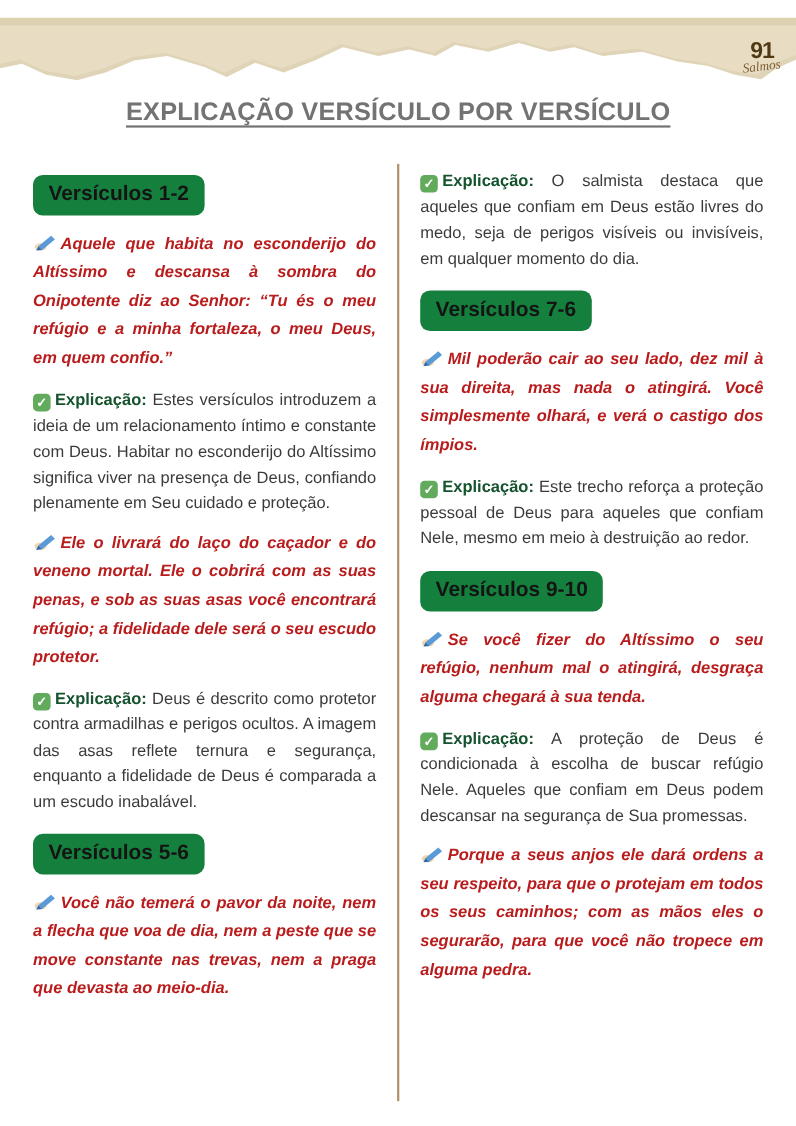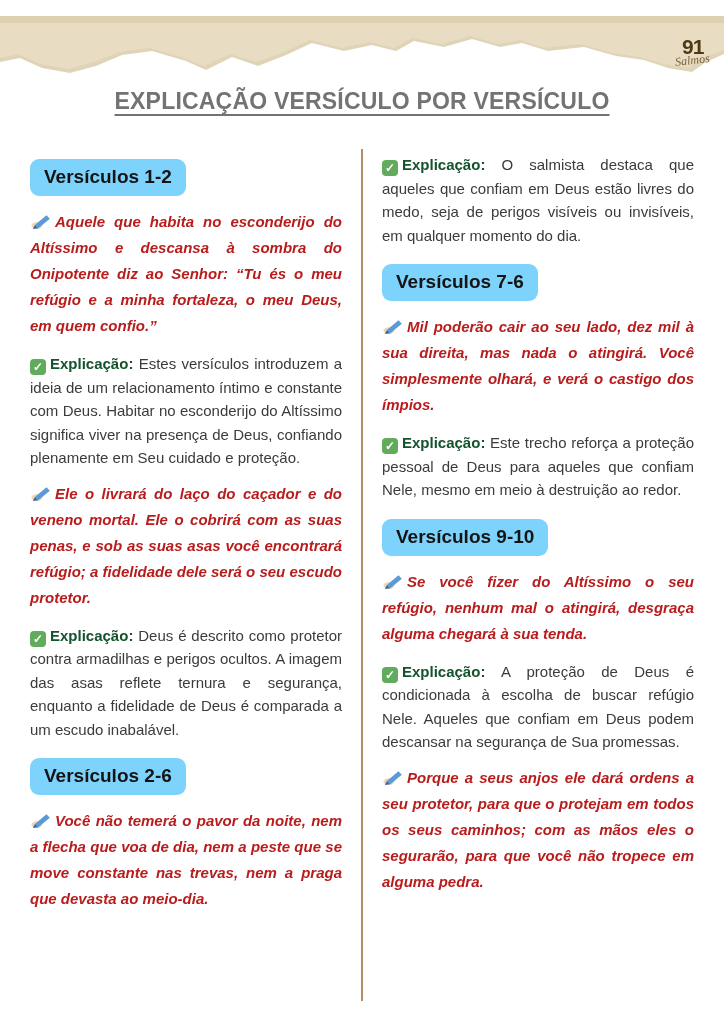--- a/index.html
+++ b/index.html
@@ -71,21 +71,21 @@
   .col { flex: 1 1 0; min-width: 0; padding-top: 4px; }
   .divider {
     width: 2px;
     background: #b29067;
     margin: 0 19px;
   }
 
   
   .badge {
     display: inline-block;
-    background: #7dd3fc;
+    background: #15803d;
     border-radius: 9px;
     padding: 7px 14px 8px;
     font-size: 19px;
     font-weight: 800;
     color: #141414;
     margin: 6px 0 13px;
   }
 
   
   .verse {
@@ -173,21 +173,21 @@
 
       <p class="verse"><span class="pen-icon"><svg viewBox="0 0 32 22" width="22" height="15">
               <ellipse cx="10" cy="17" rx="8" ry="5" fill="#f2d6b3"></ellipse>
               <path d="M7 16 L24 2 L29 7 L12 21 Z" fill="#5a9ad6"></path>
               <path d="M7 16 L12 21 L4 22 Z" fill="#2f6db3"></path>
             </svg></span><span>Ele o livrará do laço do caçador e do veneno mortal. Ele o cobrirá com as suas penas, e sob as suas asas você encontrará refúgio; a fidelidade dele será o seu escudo protetor.</span></p>
 
       <p class="expl"><span class="check-icon">✓</span><b>Explicação:</b>
         <span>Deus é descrito como protetor contra armadilhas e perigos ocultos. A imagem das asas reflete ternura e segurança, enquanto a fidelidade de Deus é comparada a um escudo inabalável.</span></p>
 
-      <div><span class="badge">Versículos 2-6</span></div>
+      <div><span class="badge">Versículos 5-6</span></div>
 
       <p class="verse"><span class="pen-icon"><svg viewBox="0 0 32 22" width="22" height="15">
               <ellipse cx="10" cy="17" rx="8" ry="5" fill="#f2d6b3"></ellipse>
               <path d="M7 16 L24 2 L29 7 L12 21 Z" fill="#5a9ad6"></path>
               <path d="M7 16 L12 21 L4 22 Z" fill="#2f6db3"></path>
             </svg></span><span>Você não temerá o pavor da noite, nem a flecha que voa de dia, nem a peste que se move constante nas trevas, nem a praga que devasta ao meio-dia.</span></p>
 
     </div>
 
     <div class="divider"></div>
@@ -217,20 +217,20 @@
             </svg></span><span>Se você fizer do Altíssimo o seu refúgio, nenhum mal o atingirá, desgraça alguma chegará à sua tenda.</span></p>
 
       <p class="expl"><span class="check-icon">✓</span><b>Explicação:</b>
         <span>A proteção de Deus é condicionada à escolha de buscar refúgio Nele. Aqueles que confiam em Deus podem descansar na segurança de Sua promessas.</span></p>
 
 
       <p class="verse"><span class="pen-icon"><svg viewBox="0 0 32 22" width="22" height="15">
               <ellipse cx="10" cy="17" rx="8" ry="5" fill="#f2d6b3"></ellipse>
               <path d="M7 16 L24 2 L29 7 L12 21 Z" fill="#5a9ad6"></path>
               <path d="M7 16 L12 21 L4 22 Z" fill="#2f6db3"></path>
-            </svg></span><span>Porque a seus anjos ele dará ordens a seu protetor, para que o protejam em todos os seus caminhos; com as mãos eles o segurarão, para que você não tropece em alguma pedra.</span></p>
+            </svg></span><span>Porque a seus anjos ele dará ordens a seu respeito, para que o protejam em todos os seus caminhos; com as mãos eles o segurarão, para que você não tropece em alguma pedra.</span></p>
 
     </div>
   </div>
 
   <div class="footer-bar"></div>
 
 </div>
 
 </body></html>

